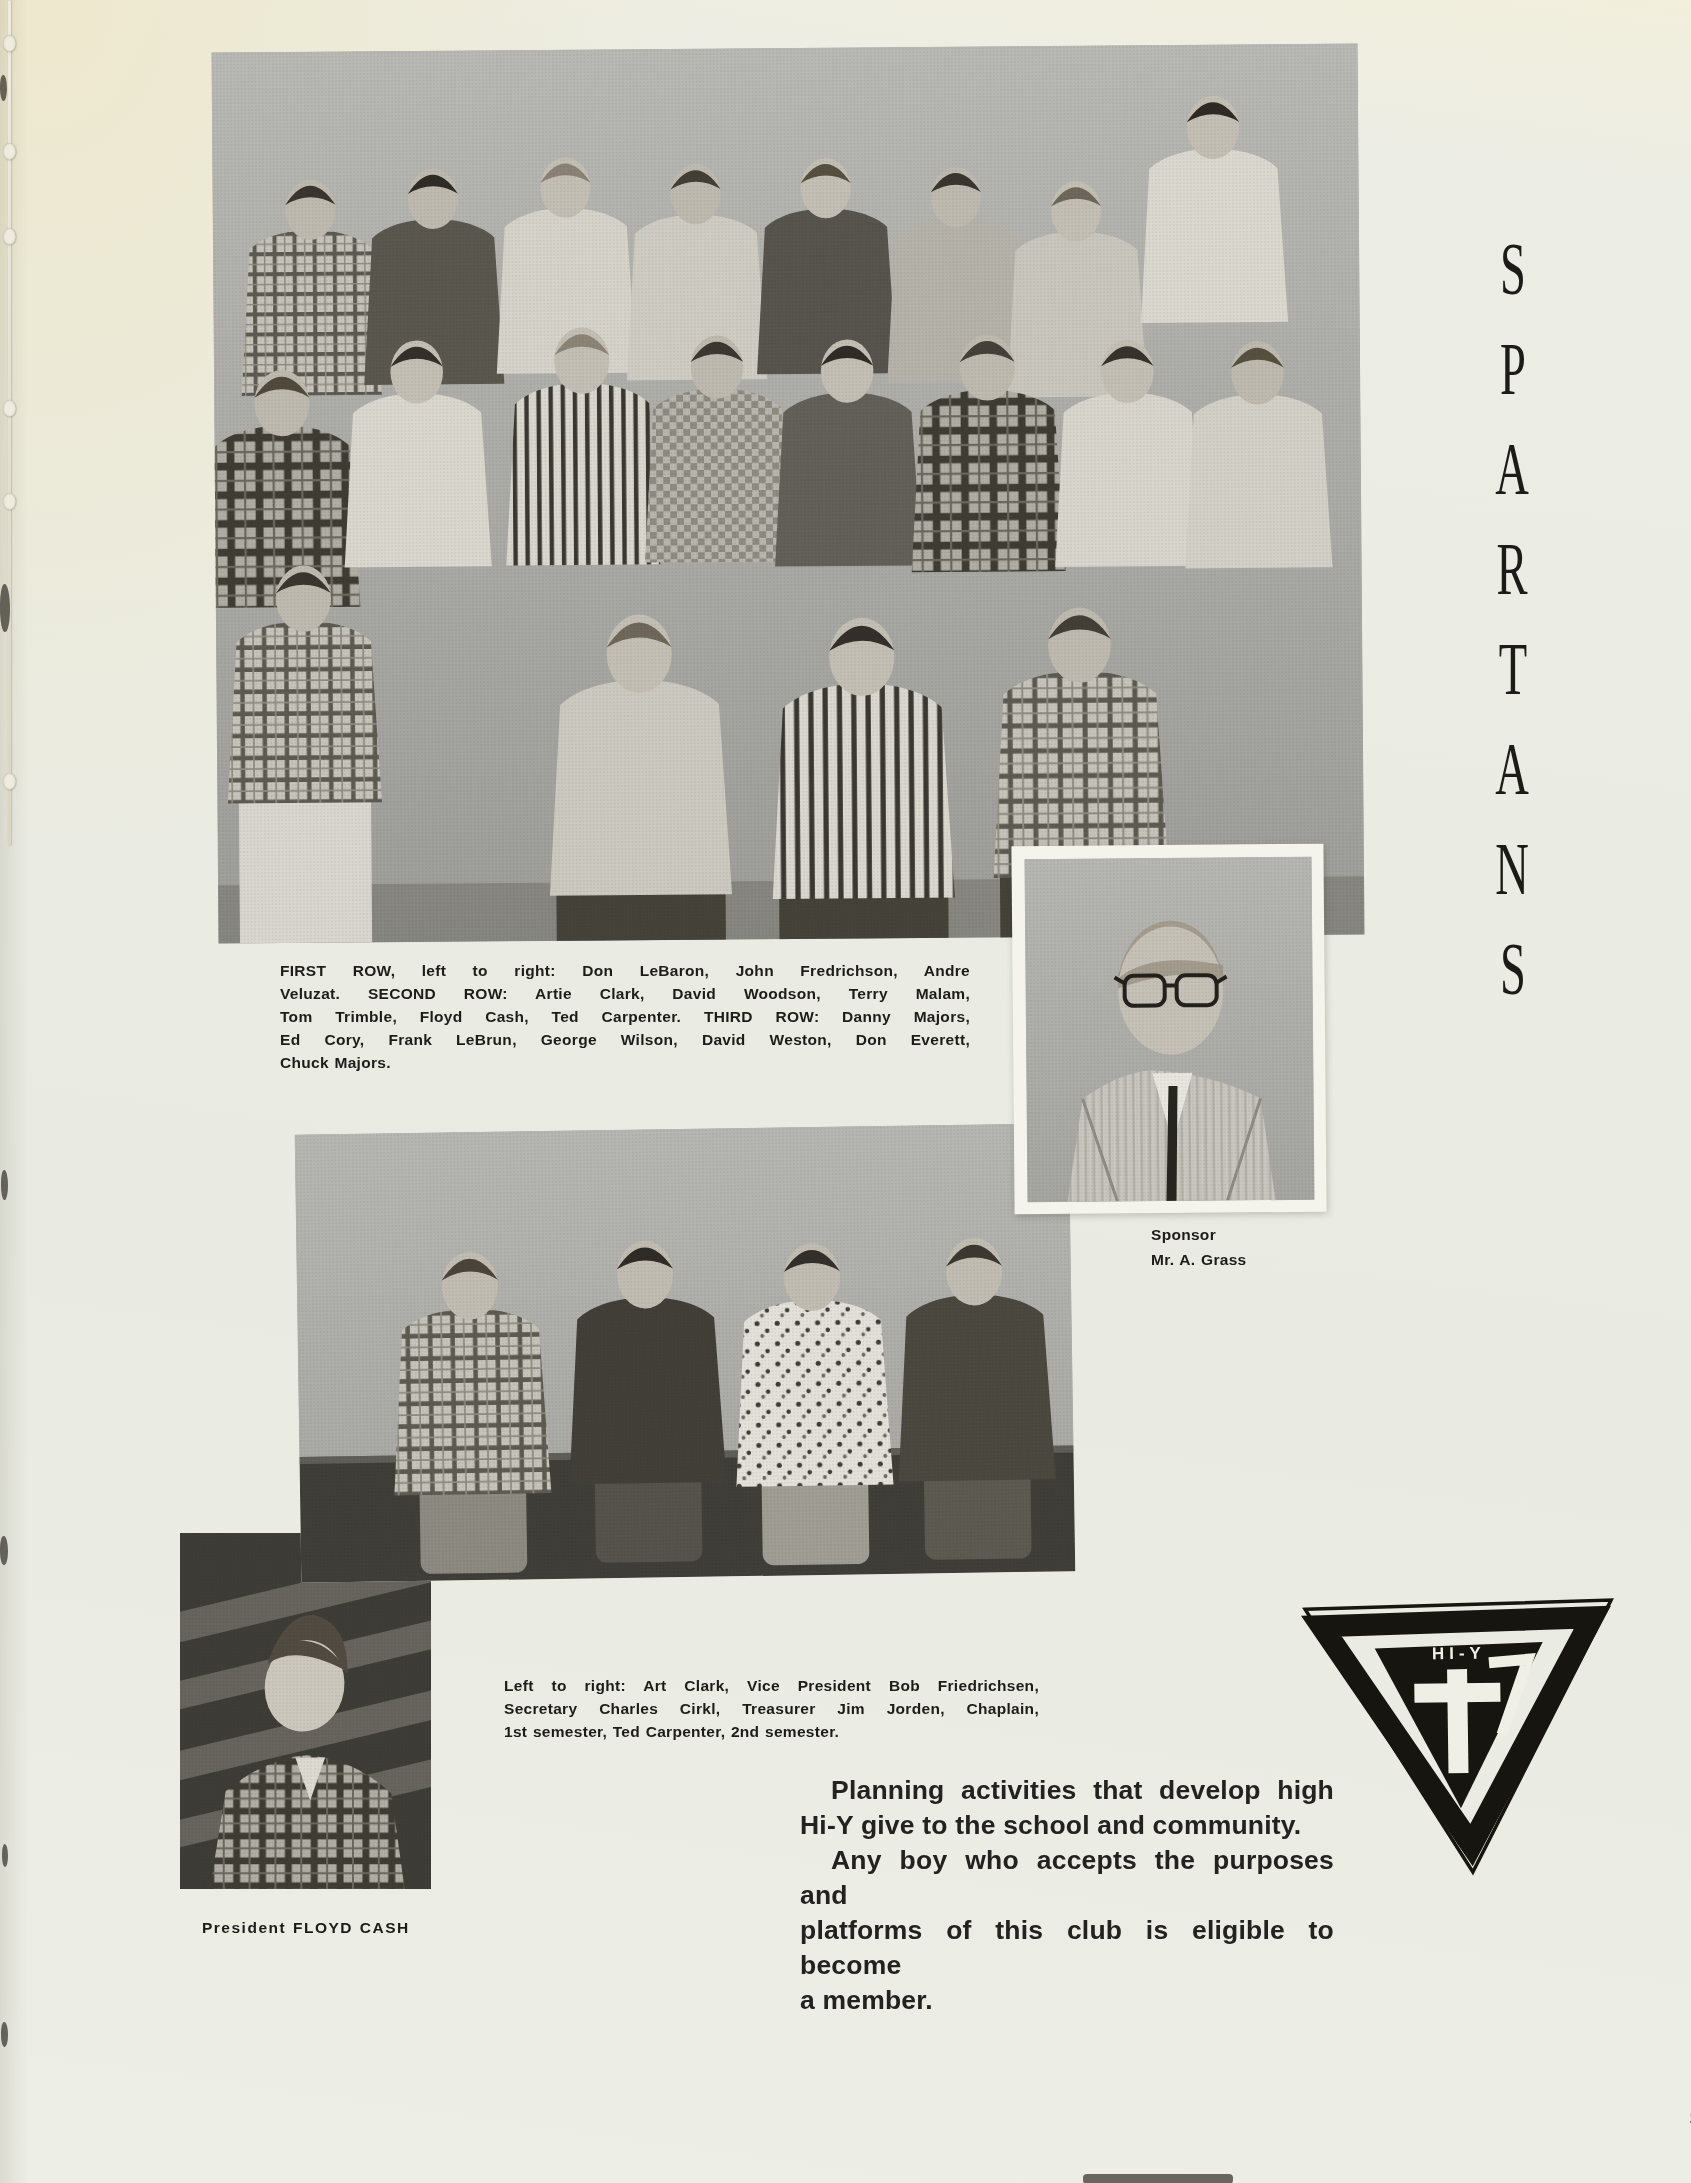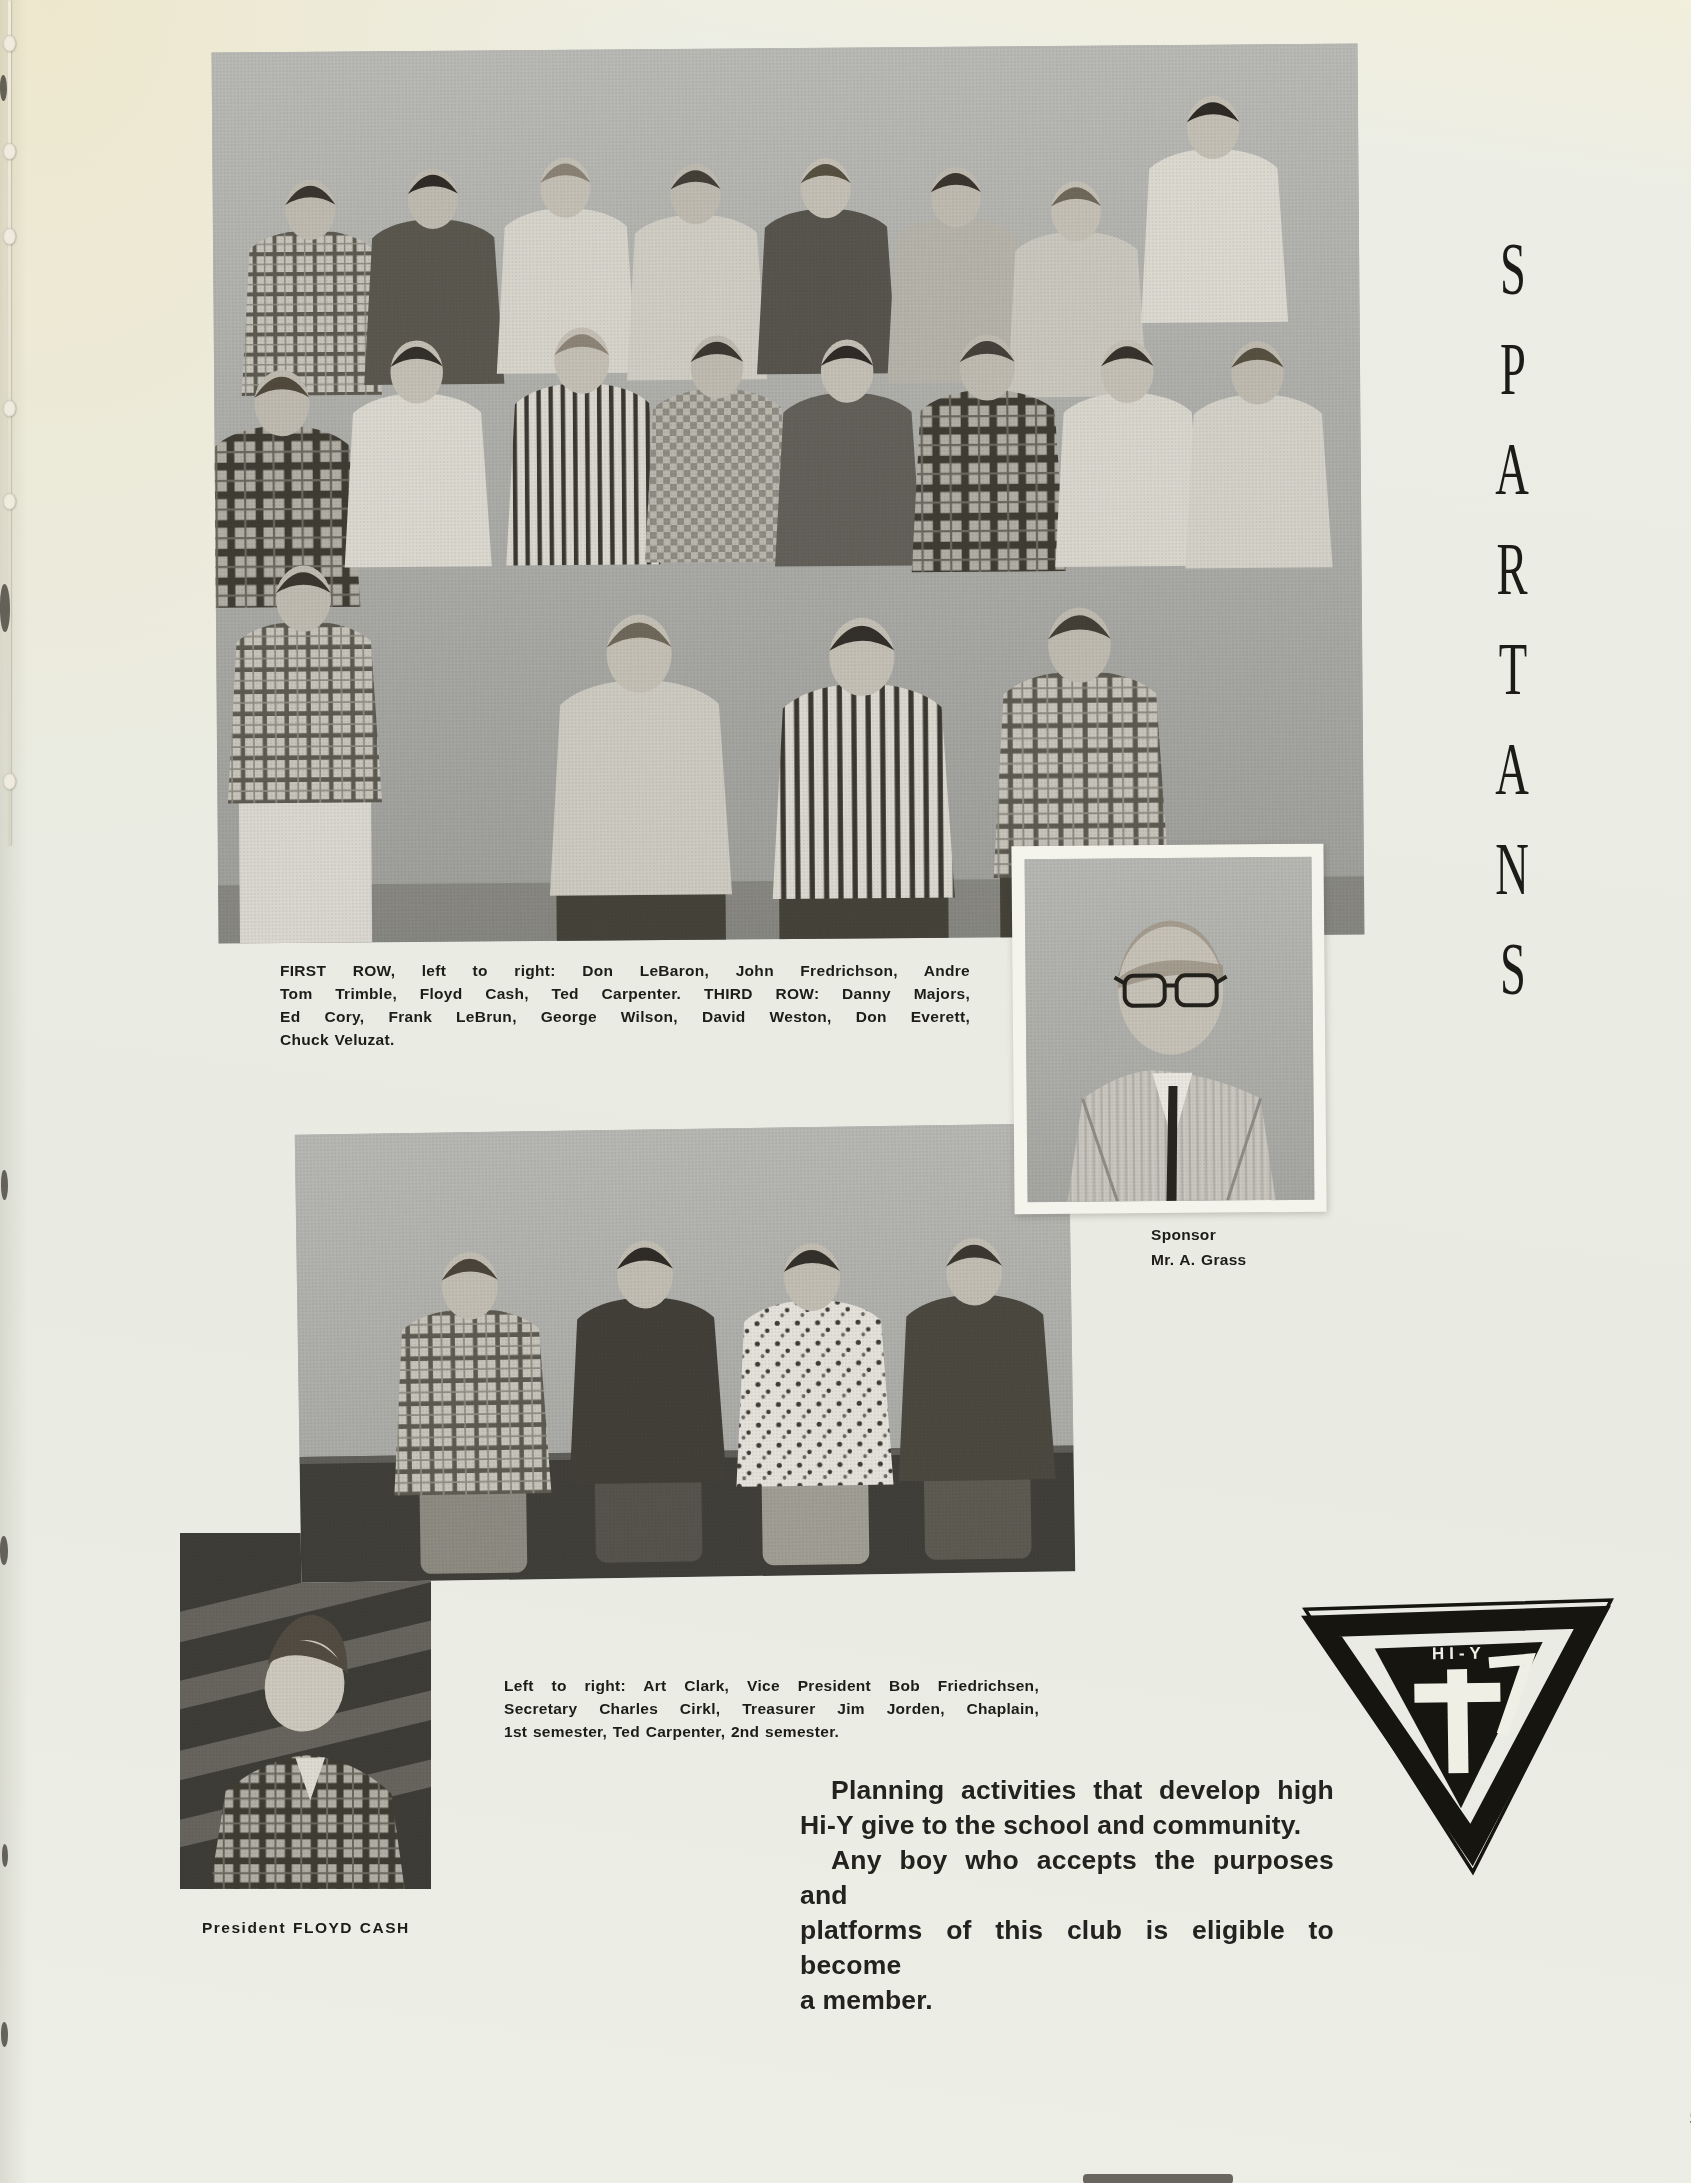--- a/index.html
+++ b/index.html
@@ -239,23 +239,24 @@
           <rect x="-130" y="330" width="260" height="150" fill="#454239"></rect>
           <use href="#T" fill="url(#plaid1)"></use>
           <use href="#H" fill="#bfbab0"></use>
           <use href="#HR" fill="#433f37"></use>
         </g>
     </svg>
   </div>
 
   <div class="cap" id="group-caption">
     <div class="jl">FIRST ROW, left to right: Don LeBaron, John Fredrichson, Andre</div>
+    <div class="jl">Veluzat. SECOND ROW: Artie Clark, David Woodson, Terry Malam,</div>
     <div class="jl">Tom Trimble, Floyd Cash, Ted Carpenter. THIRD ROW: Danny Majors,</div>
     <div class="jl">Ed Cory, Frank LeBrun, George Wilson, David Weston, Don Everett,</div>
-    <div>Chuck Veluzat.</div>
+    <div>Chuck Majors.</div>
   </div>
 
   <div id="sponsor-frame">
     <div class="photo">
       <svg viewBox="0 0 574 686" preserveAspectRatio="none">
         <rect width="574" height="686" fill="url(#wall2)"></rect>
         <g transform="translate(290,255)">
           <path d="M-105,-20 Q-80,-125 0,-130 Q80,-125 105,-20 Z" fill="#a49c8e"></path>
           <path d="M-105,-20 Q-60,-105 0,-112 Q60,-105 105,-20 Q60,-60 0,-62 Q-60,-60 -105,-20 Z" fill="#8b8374" opacity=".7"></path>
           <ellipse cx="0" cy="10" rx="105" ry="128" fill="#c6c1b6"></ellipse>

